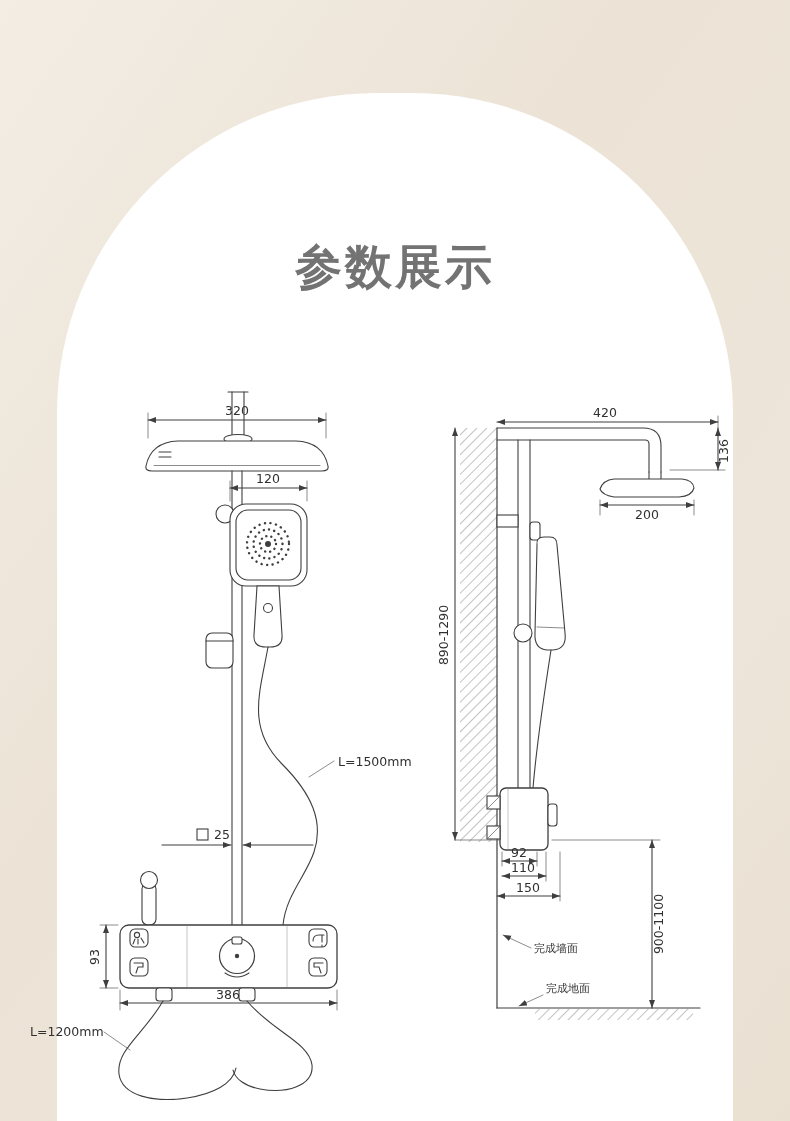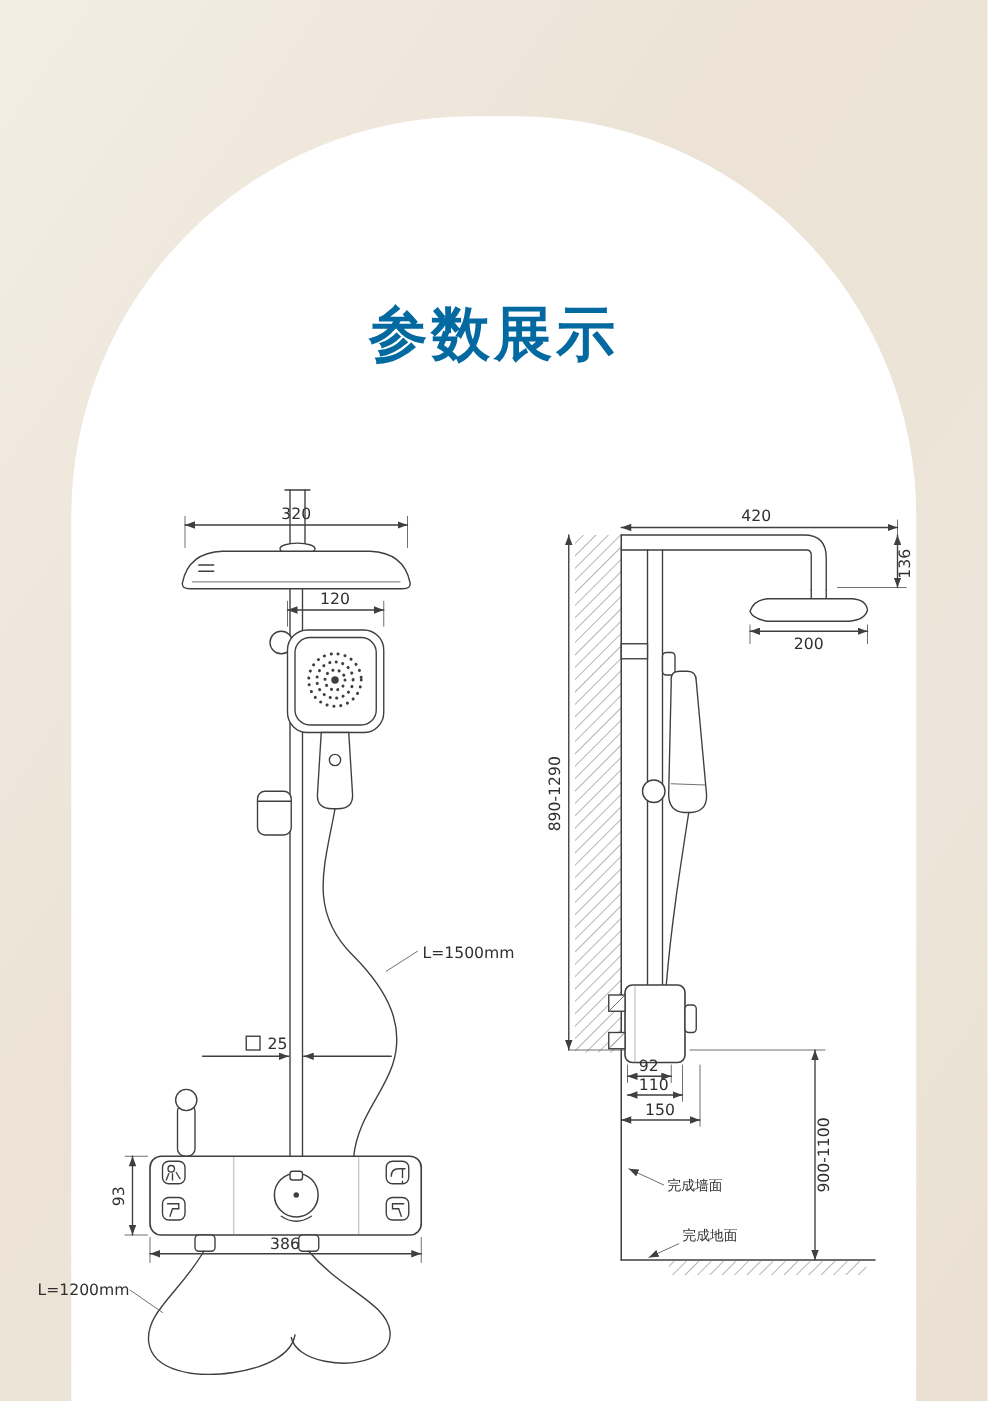--- a/index.html
+++ b/index.html
@@ -7,21 +7,21 @@
     width:790px;height:1121px;overflow:hidden;position:relative;
     background:linear-gradient(125deg,#f3ede4 0%,#ece3d6 40%,#ede5d9 75%,#e9e0d2 100%);
     font-family:"Liberation Sans",sans-serif;
   }
   .card{
     position:absolute;left:57px;top:93px;width:676px;height:1028px;
     background:#ffffff;border-radius:320px 320px 0 0;
   }
   .title{
     position:absolute;left:0;right:0;top:236px;margin:0;
-    text-align:center;font-size:47px;font-weight:bold;color:#0369a1;
+    text-align:center;font-size:47px;font-weight:bold;color:#737373;
     letter-spacing:3px;font-family:"Liberation Sans",sans-serif;
   }
   svg{position:absolute;}
   .front-svg{left:20px;top:380px;}
   .side-svg{left:430px;top:395px;}
   .ln{stroke:#3f3f3f;fill:none;stroke-width:1.1;stroke-linecap:round;}
   .thin{stroke-width:0.7;stroke:#5a5a5a;}
   .dt{font-family:"DejaVu Sans",sans-serif;font-size:12.5px;fill:#303030;stroke:none;}
   .cjk{font-family:"Liberation Sans",sans-serif;font-size:11px;fill:#303030;stroke:none;}
 </style>

